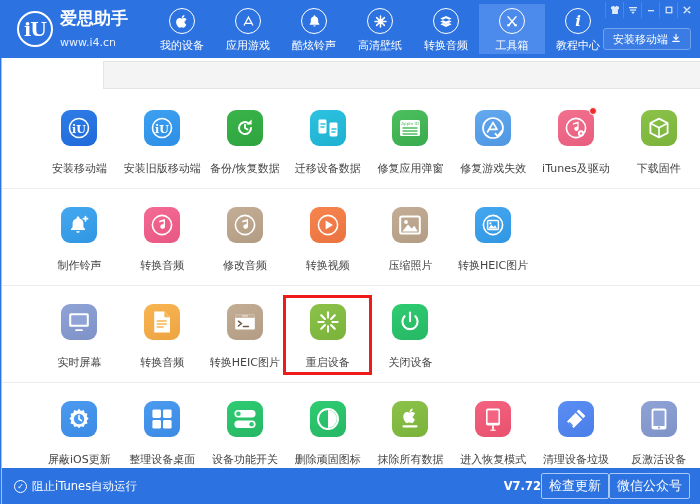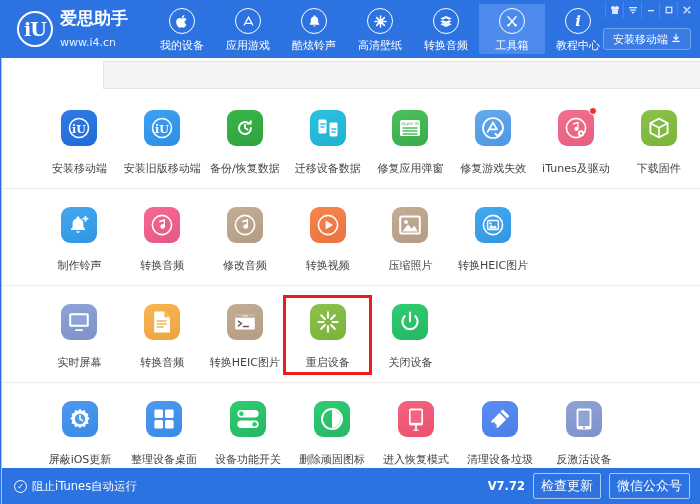--- a/index.html
+++ b/index.html
@@ -146,21 +146,21 @@
     margin-left: 12px; display: flex; align-items: center; gap: 5px;
     color: #ffffff; font-size: 11.5px; cursor: pointer;
   }
   .check-ico {
     width: 13px; height: 13px; border-radius: 50%;
     border: 1.3px solid #ffffff; color: #fff; font-size: 8px;
     display: flex; align-items: center; justify-content: center;
   }
   .foot-right {
     margin-left: auto; margin-right: 10px;
-    display: flex; align-items: center; gap: 8px;
+    display: flex; align-items: center; 
   }
   .ver { color: #ffffff; font-size: 11.5px; font-weight: bold; }
   .fbtn {
     border: 1px solid #a8c8f5; border-radius: 2px;
     color: #ffffff; font-size: 13px;
     padding: 3px 7px; cursor: pointer; background: transparent;
   }
 </style>
 </head>
 <body>
@@ -544,20 +544,29 @@
             <div class="tile" style="background: linear-gradient(160deg, rgb(46, 204, 113), rgb(39, 183, 101));">
               <svg width="24" height="24" viewBox="0 0 24 24">
                 <circle cx="12" cy="12" r="10" fill="none" stroke="#fff" stroke-width="1.9"></circle>
                 <path fill="#fff" d="M12 3.1A8.9 8.9 0 0 1 20.9 12H12z"></path>
                 <path fill="#fff" d="M12 12h8.9A8.9 8.9 0 0 1 12 20.9z"></path>
               </svg>
             </div>
             <div class="cap">删除顽固图标</div>
           </div>
           <div class="cell">
+            <div class="tile" style="background: linear-gradient(160deg, rgb(139, 195, 74), rgb(122, 178, 58));">
+              <svg width="22" height="24" viewBox="0 0 22 24">
+                <path fill="#fff" d="M14.6 6.6c0-1.8 1.5-2.7 1.6-2.8-.9-1.3-2.3-1.5-2.8-1.5-1.2-.1-2.3.7-2.9.7s-1.5-.7-2.4-.7c-1.3 0-2.6.8-3.2 2.1C3.6 6.6 4.5 10 5.8 11.7c.6.9 1.4 1.8 2.3 1.8.9 0 1.3-.6 2.3-.6s1.4.6 2.3.6 1.6-.9 2.2-1.7c.7-1 1-2 1-2.1-.1 0-2.3-.9-2.3-3.1zM12.9 1.3c.5-.6.8-1.5.7-2.3-.7 0-1.6.5-2.2 1.2-.5.6-.9 1.5-.8 2.3.8.1 1.7-.5 2.3-1.2z" transform="translate(0,2.6)"></path>
+                <rect x="3.4" y="18.2" width="15.2" height="2.2" rx="1.1" fill="#fff"></rect>
+              </svg>
+            </div>
+            <div class="cap">抹除所有数据</div>
+          </div>
+          <div class="cell">
             <div class="tile" style="background: linear-gradient(160deg, rgb(244, 99, 127), rgb(232, 81, 111));">
               <svg width="20" height="24" viewBox="0 0 20 24">
                 <rect x="3" y="1.6" width="14" height="17" rx="1.8" fill="#fff"></rect>
                 <rect x="4.6" y="3.4" width="10.8" height="12.4" fill="#f4637f"></rect>
                 <path fill="none" stroke="#fff" stroke-width="1.7" stroke-linecap="round" d="M10 18.8v3.2"></path>
                 <path fill="#fff" d="M7.4 22.6h5.2v1.2H7.4z"></path>
               </svg>
             </div>
             <div class="cap">进入恢复模式</div>
           </div>

